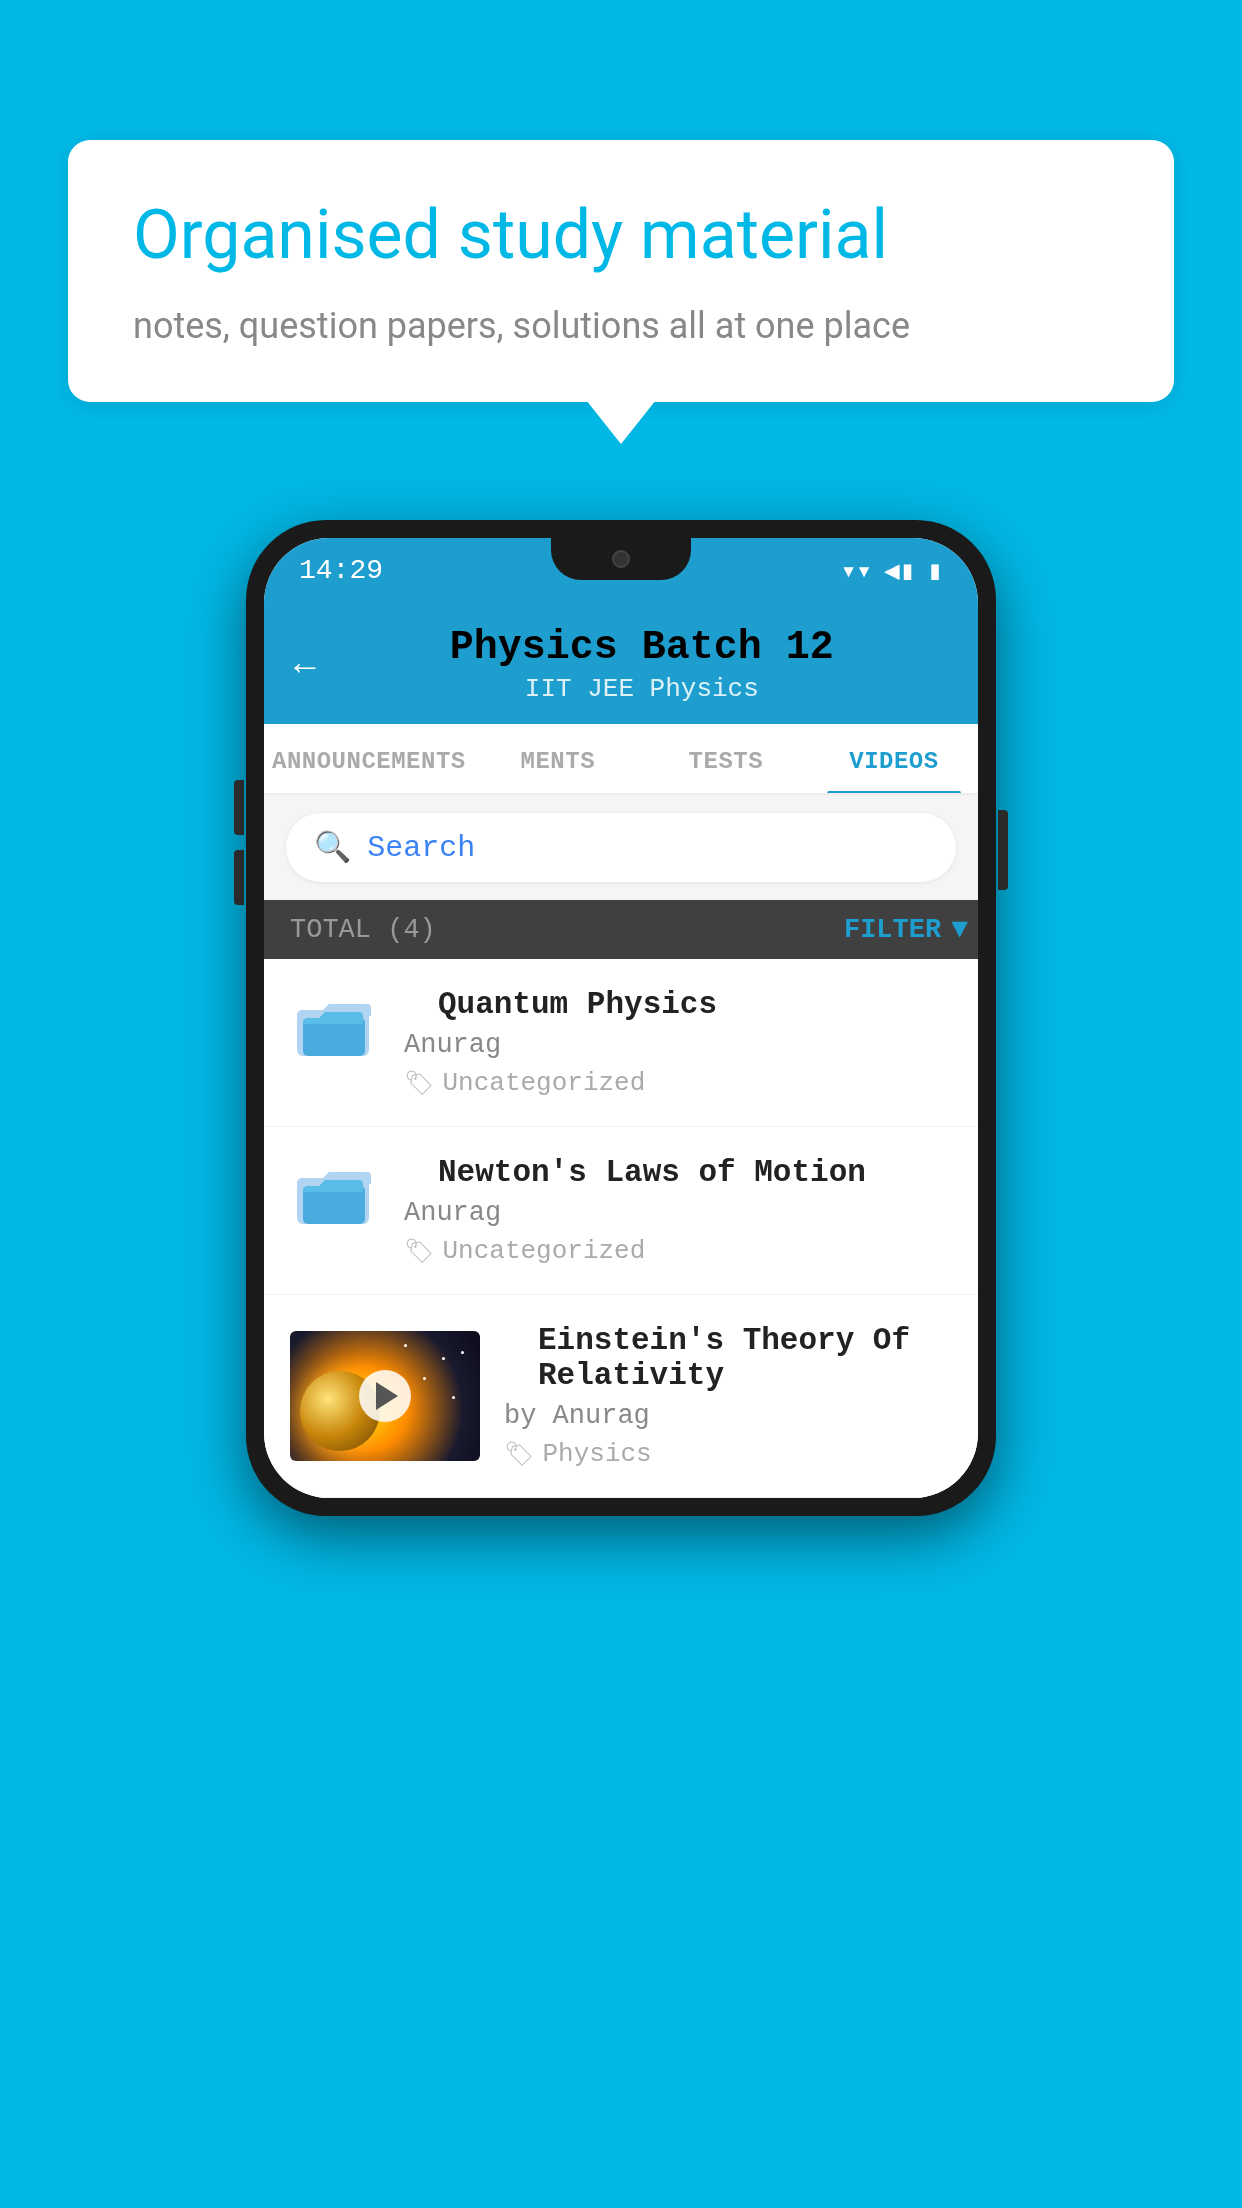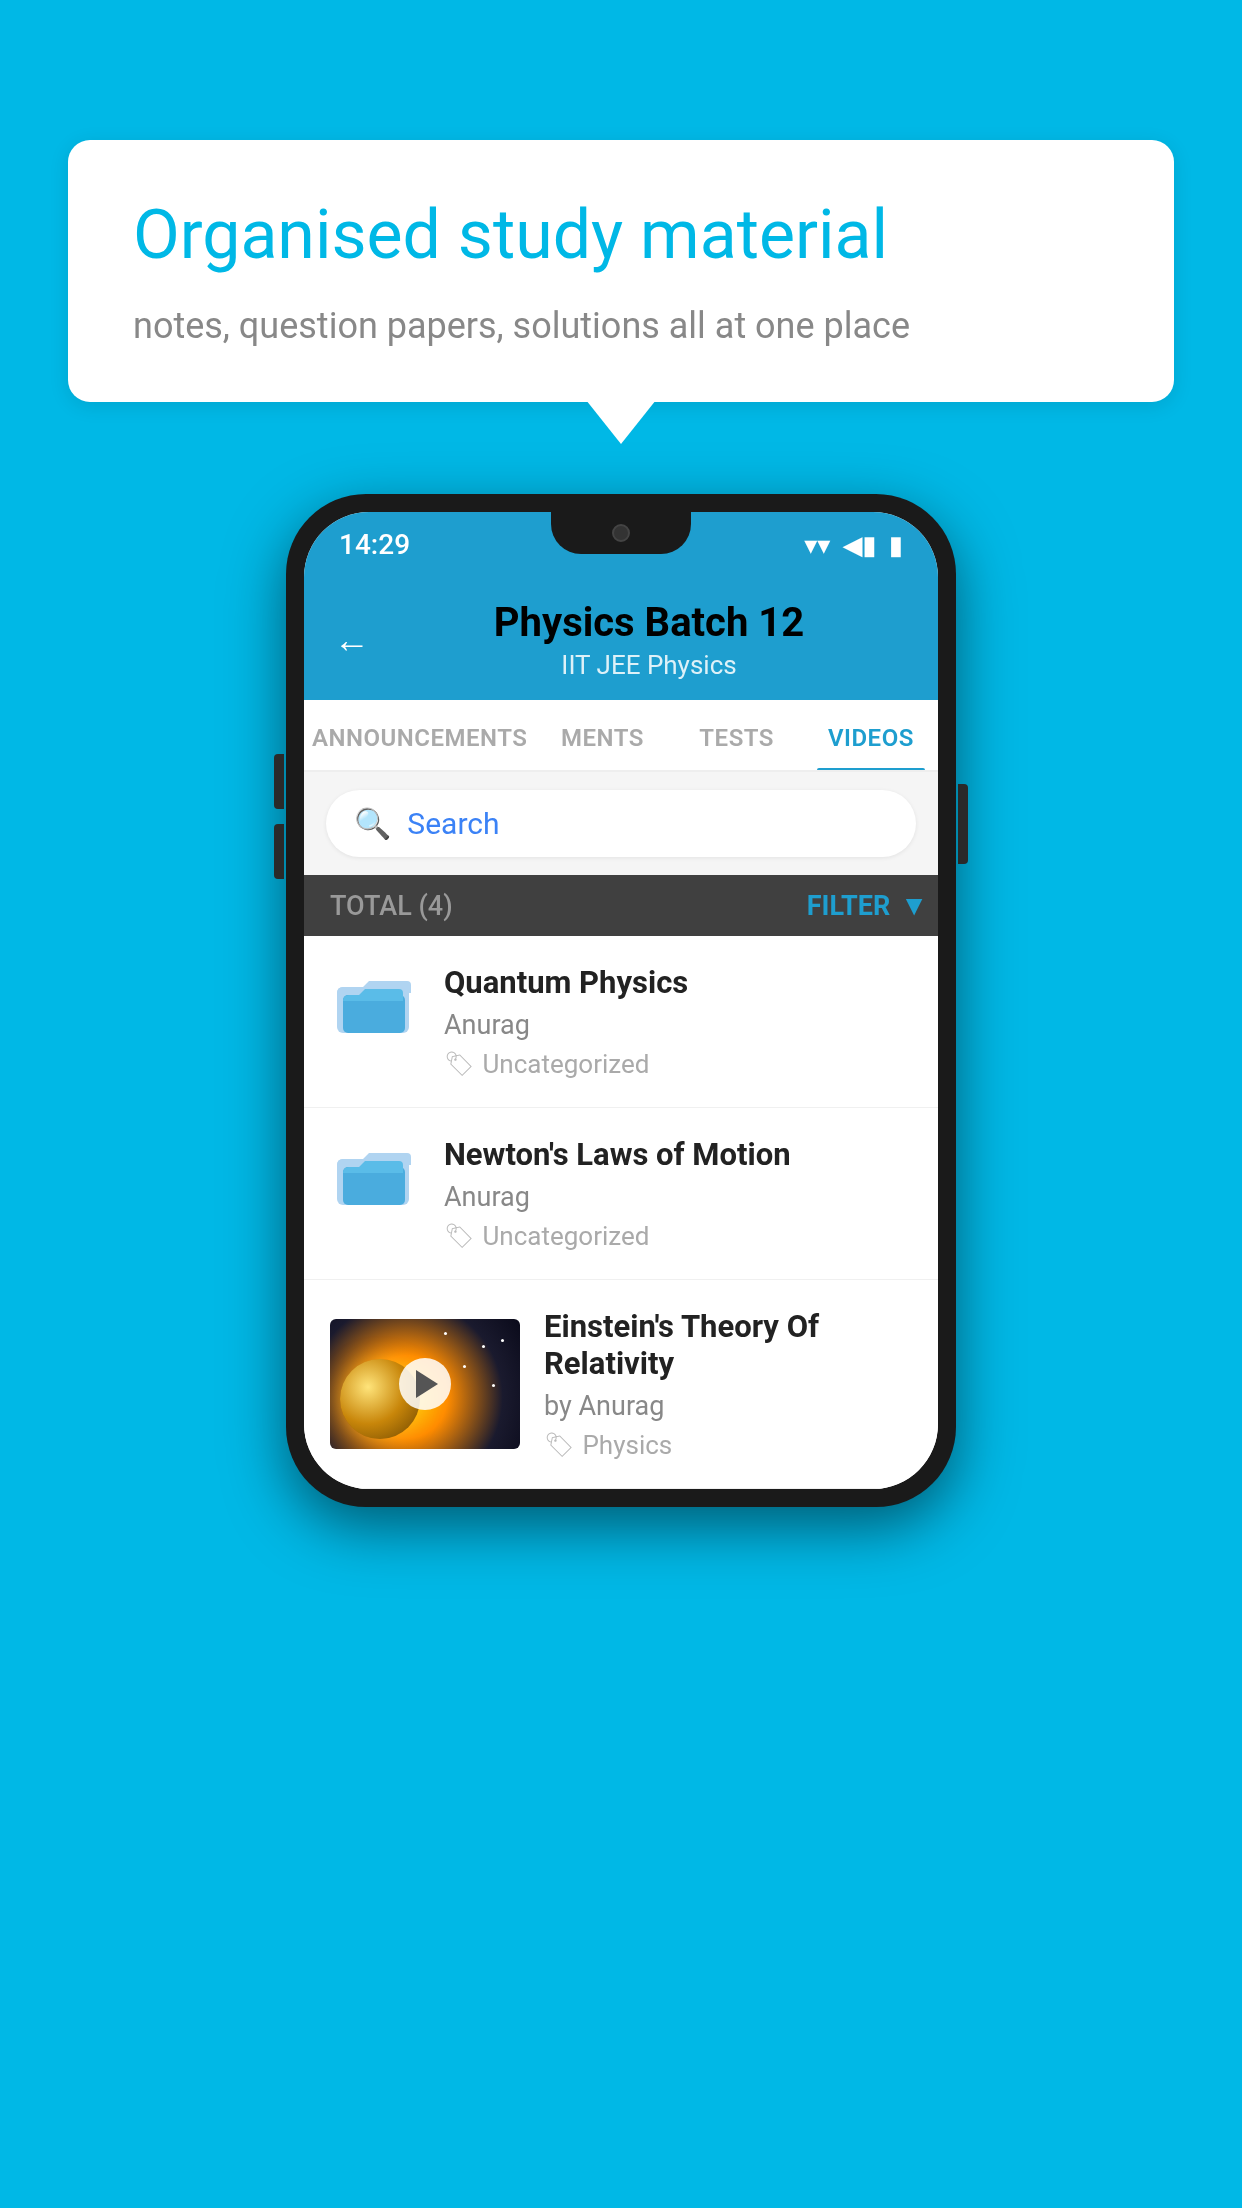--- a/index.html
+++ b/index.html
@@ -52,24 +52,25 @@
 
     .bubble-subtitle {
       font-size: 36px;
       color: #888;
       font-weight: 400;
     }
 
     
     .phone-container {
       position: absolute;
-      top: 494px;
+      top: 520px;
       left: 50%;
       transform: translateX(-50%);
-      width: 670px;
+      width: 750px;
+      font-family: Liberation Mono, monospace;
     }
 
     .phone-outer {
       background: #1a1a1a;
       border-radius: 80px;
       padding: 18px;
       box-shadow: 0 20px 60px rgba(0,0,0,0.5);
       position: relative;
     }
 
@@ -283,20 +284,21 @@
 
     .video-info {
       flex: 1;
     }
 
     .video-title {
       font-size: 31px;
       font-weight: 700;
       color: #222;
       margin-bottom: 8px;
+      margin-left: 34px;
     }
 
     .video-author {
       font-size: 27px;
       color: #888;
       margin-bottom: 8px;
     }
 
     .video-tag {
       display: flex;

